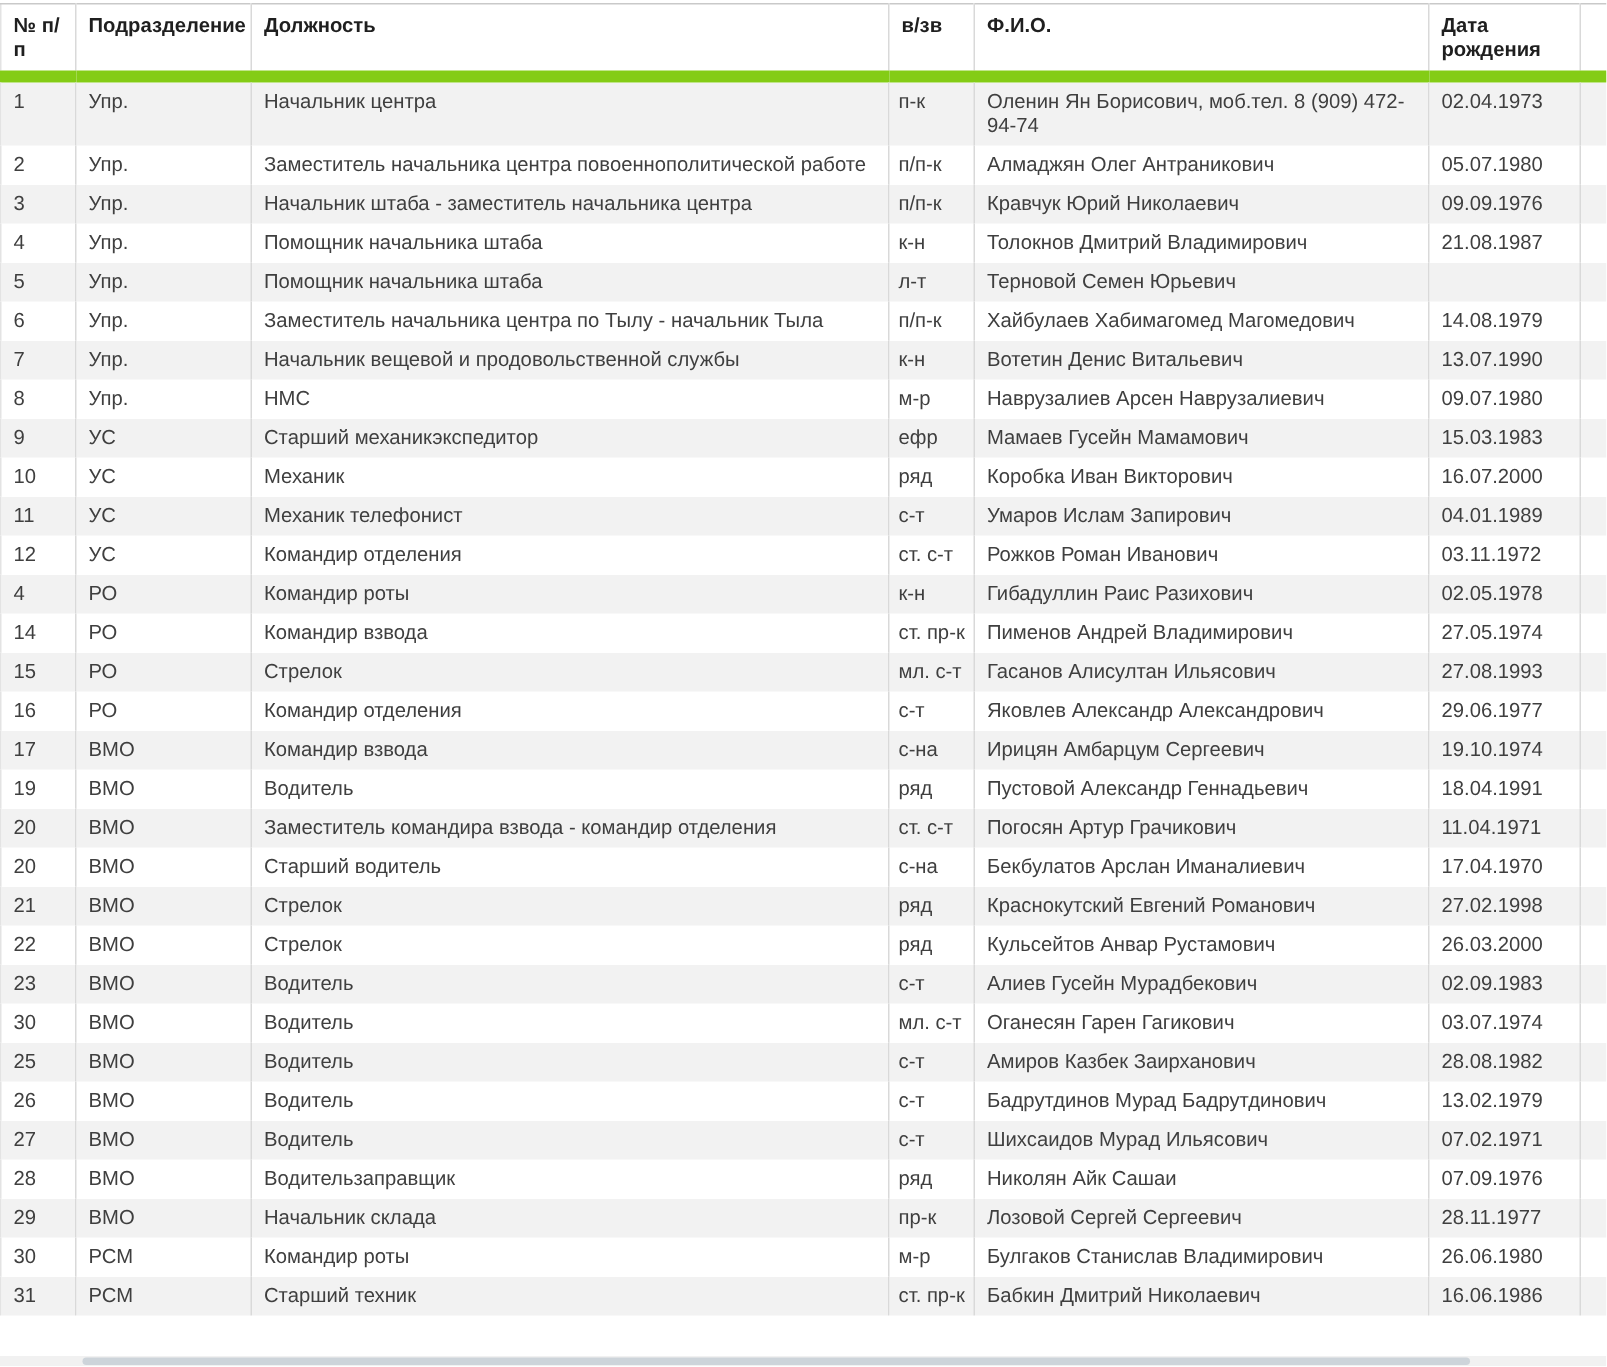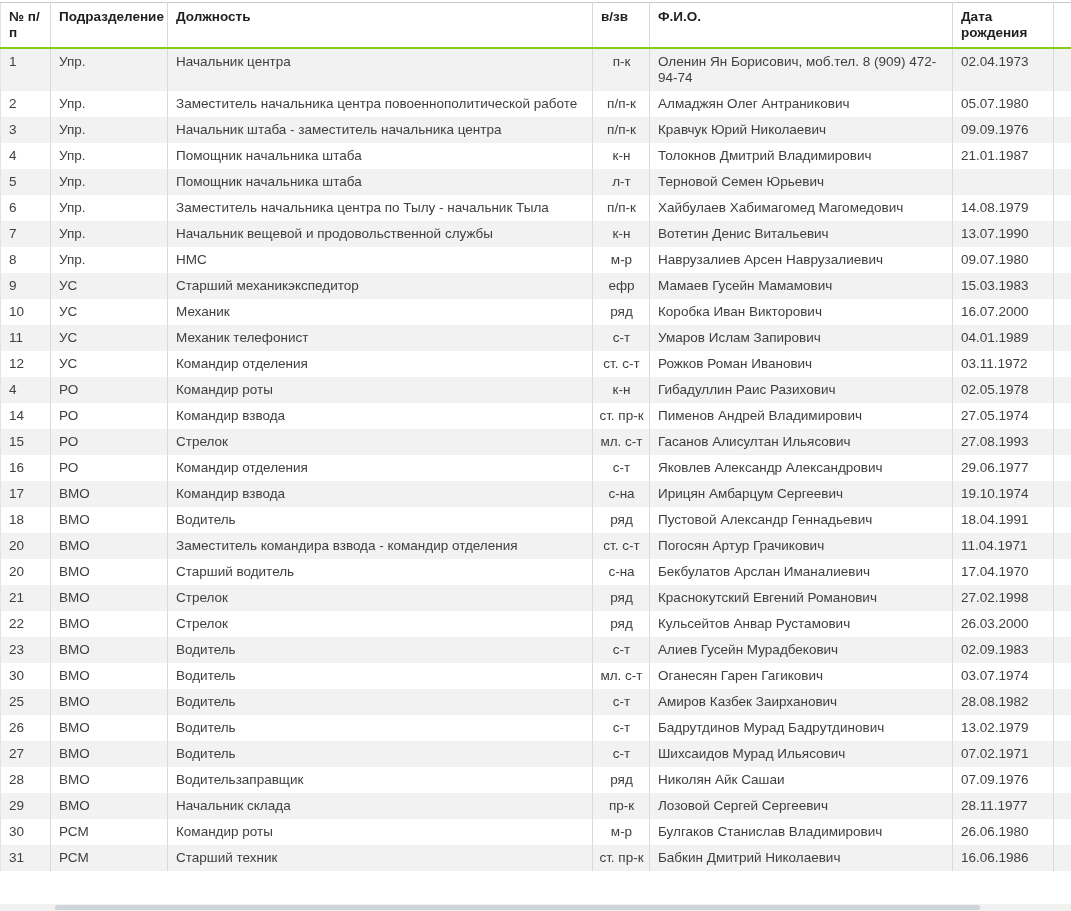--- a/index.html
+++ b/index.html
@@ -35,27 +35,27 @@
     line-height:16px;
     padding:5px 8px;
     border-right:1px solid #d9d9d9;
     overflow:hidden;
     word-wrap:break-word;
   }
   thead th{
     background:#ffffff;
     color:#1f1f1f;
     font-weight:bold;
-    border-bottom:2px solid #84cc16;
+    border-bottom:8px solid #84cc16;
     padding-top:6px;padding-bottom:6px;
     white-space:nowrap;
   }
   thead th.col-num, thead th.col-dob{white-space:normal;}
   thead th.col-unit{padding-right:13px;}
-  td.col-rank{padding-left:6px;padding-right:5px;text-align:center;}
+  td.col-rank{padding-left:6px;padding-right:5px;}
   tbody tr:nth-child(odd) td{background:#f2f2f2;}
   tbody tr:nth-child(even) td{background:#ffffff;}
   .hscrollbar{
     position:absolute;left:0;bottom:0;
     width:1071px;height:7px;
     background:#f1f1f1;
     z-index:5;
   }
   .hscrollbar .thumb{
     position:absolute;left:55px;top:1px;
@@ -117,21 +117,21 @@
             <td class="col-name">Кравчук Юрий Николаевич</td>
             <td class="col-dob">09.09.1976</td>
             <td class="col-extra"></td>
           </tr>
           <tr>
             <td class="col-num">4</td>
             <td class="col-unit">Упр.</td>
             <td class="col-position">Помощник начальника штаба</td>
             <td class="col-rank">к-н</td>
             <td class="col-name">Толокнов Дмитрий Владимирович</td>
-            <td class="col-dob">21.01.1987</td>
+            <td class="col-dob">21.08.1987</td>
             <td class="col-extra"></td>
           </tr>
           <tr>
             <td class="col-num">5</td>
             <td class="col-unit">Упр.</td>
             <td class="col-position">Помощник начальника штаба</td>
             <td class="col-rank">л-т</td>
             <td class="col-name">Терновой Семен Юрьевич</td>
             <td class="col-dob"></td>
             <td class="col-extra"></td>
@@ -238,21 +238,21 @@
           <tr>
             <td class="col-num">17</td>
             <td class="col-unit">ВМО</td>
             <td class="col-position">Командир взвода</td>
             <td class="col-rank">с-на</td>
             <td class="col-name">Ирицян Амбарцум Сергеевич</td>
             <td class="col-dob">19.10.1974</td>
             <td class="col-extra"></td>
           </tr>
           <tr>
-            <td class="col-num">18</td>
+            <td class="col-num">19</td>
             <td class="col-unit">ВМО</td>
             <td class="col-position">Водитель</td>
             <td class="col-rank">ряд</td>
             <td class="col-name">Пустовой Александр Геннадьевич</td>
             <td class="col-dob">18.04.1991</td>
             <td class="col-extra"></td>
           </tr>
           <tr>
             <td class="col-num">20</td>
             <td class="col-unit">ВМО</td>

